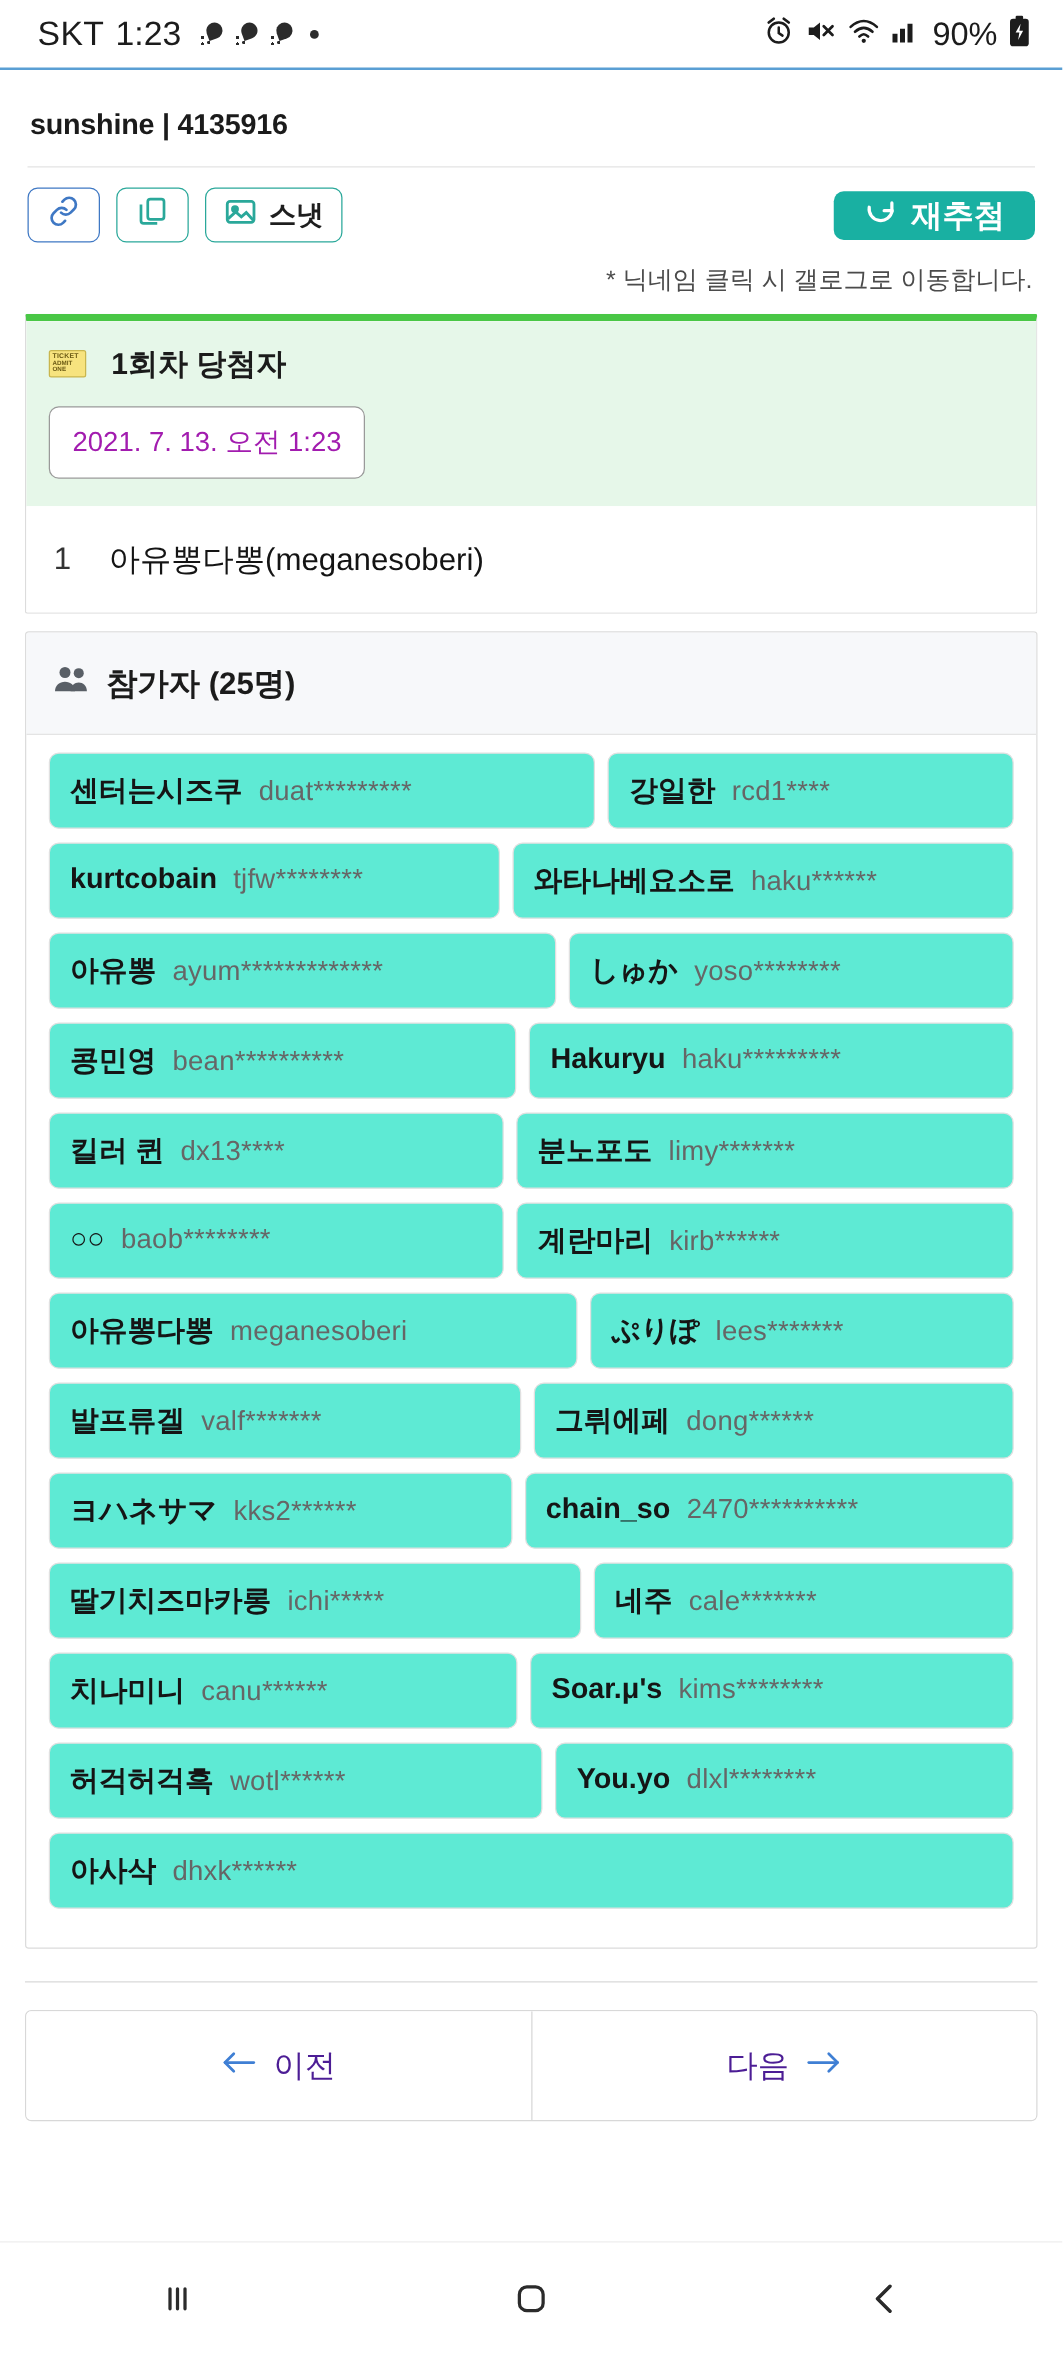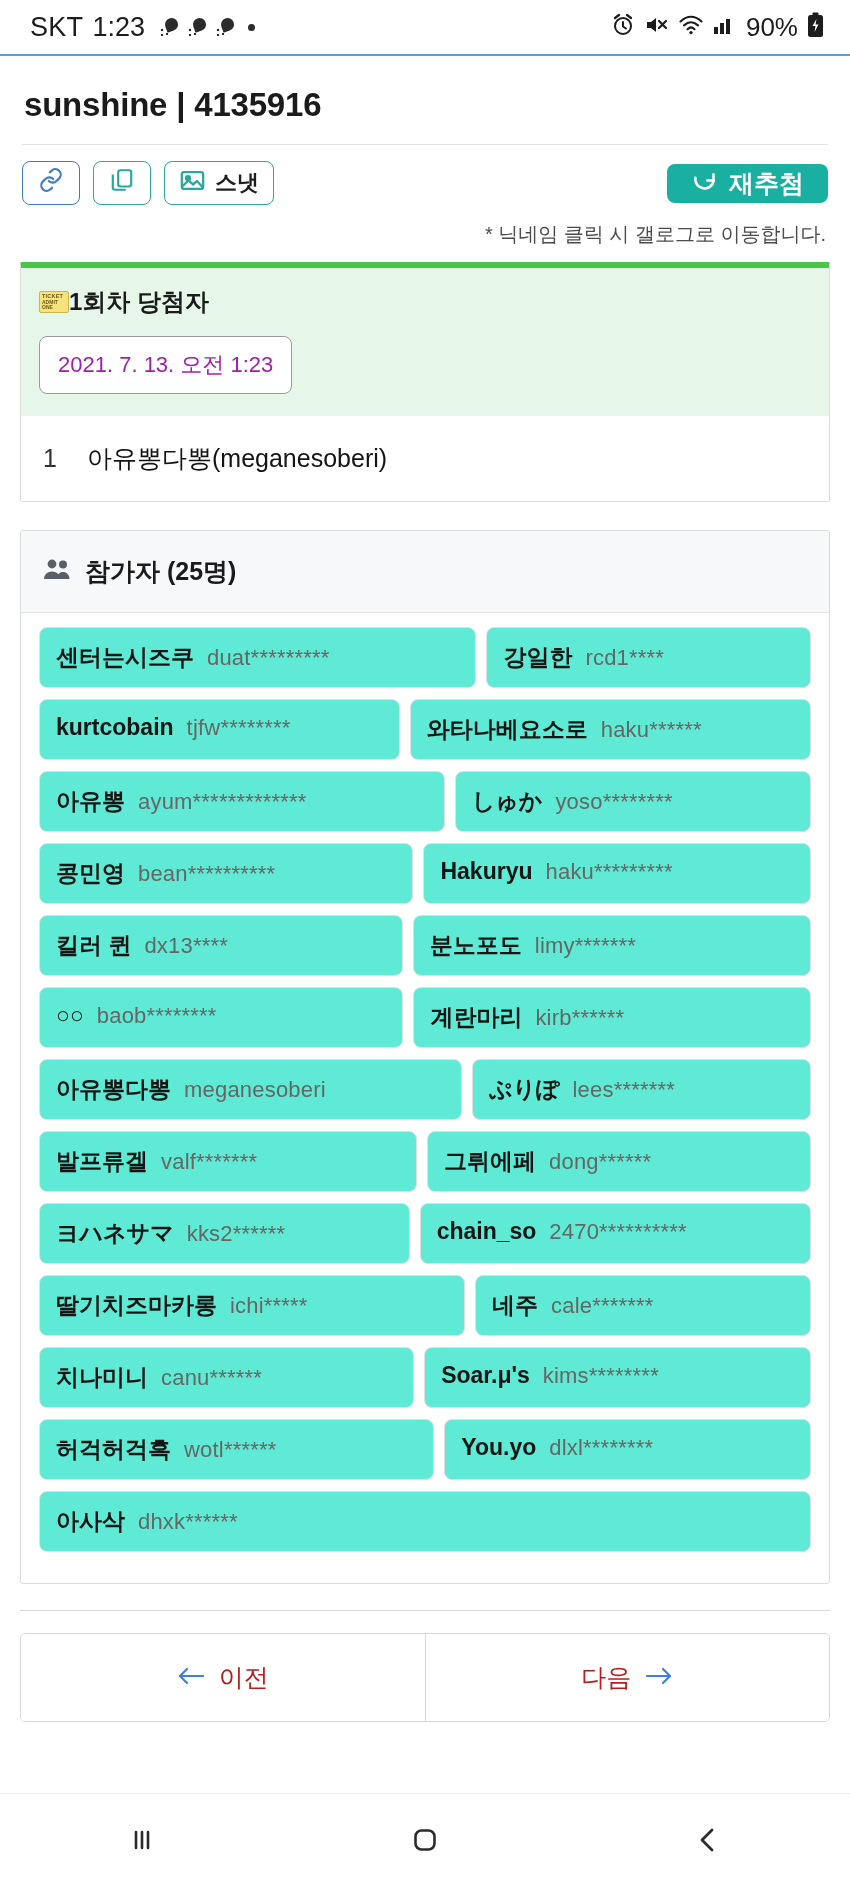--- a/index.html
+++ b/index.html
@@ -45,21 +45,21 @@
   .sb-dot { width: 7px; height: 7px; background: #2b2b2b; border-radius: 50%; display:inline-block; margin-left: 4px;}
   .sb-right { display: flex; align-items: center; gap: 9px; }
   .sb-pct { font-size: 26px; font-weight: 400; color: #1c1c1c; margin-left: 2px;}
   .ic { display: inline-block; }
 
   
   .page { padding: 0 20px; }
 
   .title-wrap { padding: 30px 4px 20px 4px; }
   .page-title {
-    font-size: 33px;
+    font-size: 23px;
     font-weight: bold;
     color: #1b1b1b;
     letter-spacing: -0.2px;
   }
   .divider { height: 1px; background: #e3e3e3; margin: 0 2px; }
 
   .toolbar {
     display: flex;
     align-items: center;
     justify-content: space-between;
@@ -104,21 +104,21 @@
     border-top: 6px solid #49c746;
     border-radius: 2px;
     overflow: hidden;
     background: #fff;
   }
   .winner-head {
     background: #e6f7e9;
     padding: 18px 18px 22px 18px;
   }
   .winner-title {
-    display: flex; align-items: center; gap: 0;
+    display: flex; align-items: center; gap: 20px;
     font-size: 24px; font-weight: bold; color: #1b1b1b;
   }
   .ticket-ic {
     width: 30px; height: 22px; background: #f7e37e;
     border: 1px solid #c9b64e; border-radius: 2px;
     display: inline-flex; flex-direction: column; justify-content: center;
     font-size: 5px; color: #6b5a14; overflow: hidden; line-height: 1.1;
     padding: 1px 2px;
   }
   .ticket-ic b { font-size: 5.5px; letter-spacing: .2px;}
@@ -138,21 +138,21 @@
     gap: 30px;
     padding: 26px 22px;
     font-size: 25px;
     color: #1b1b1b;
   }
   .winner-rank { color: #333; min-width: 14px; }
   .winner-name { color: #141414; }
 
   
   .part-card {
-    margin-top: 28px;
+    margin-top: 14px;
     border: 1px solid #dcdcdc;
     border-radius: 3px;
     background: #fff;
     overflow: hidden;
   }
   .part-head {
     background: #f7f8fa;
     border-bottom: 1px solid #e4e4e4;
     padding: 24px 22px;
     display: flex; align-items: center; gap: 12px;
@@ -188,21 +188,21 @@
     border: 1px solid #d8d8d8;
     border-radius: 5px;
     overflow: hidden;
     background: #fff;
   }
   .pg-btn {
     flex: 1;
     padding: 27px 0;
     display: flex; align-items: center; justify-content: center; gap: 14px;
     font-size: 25px;
-    color: #b91c1c;
+    color: #4c1d95;
     background: #fff;
   }
   .pg-btn + .pg-btn { border-left: 1px solid #d8d8d8; }
 
   
   .navbar {
     position: absolute;
     left: 0; right: 0; bottom: 0;
     height: 96px;
     background: #ffffff;

